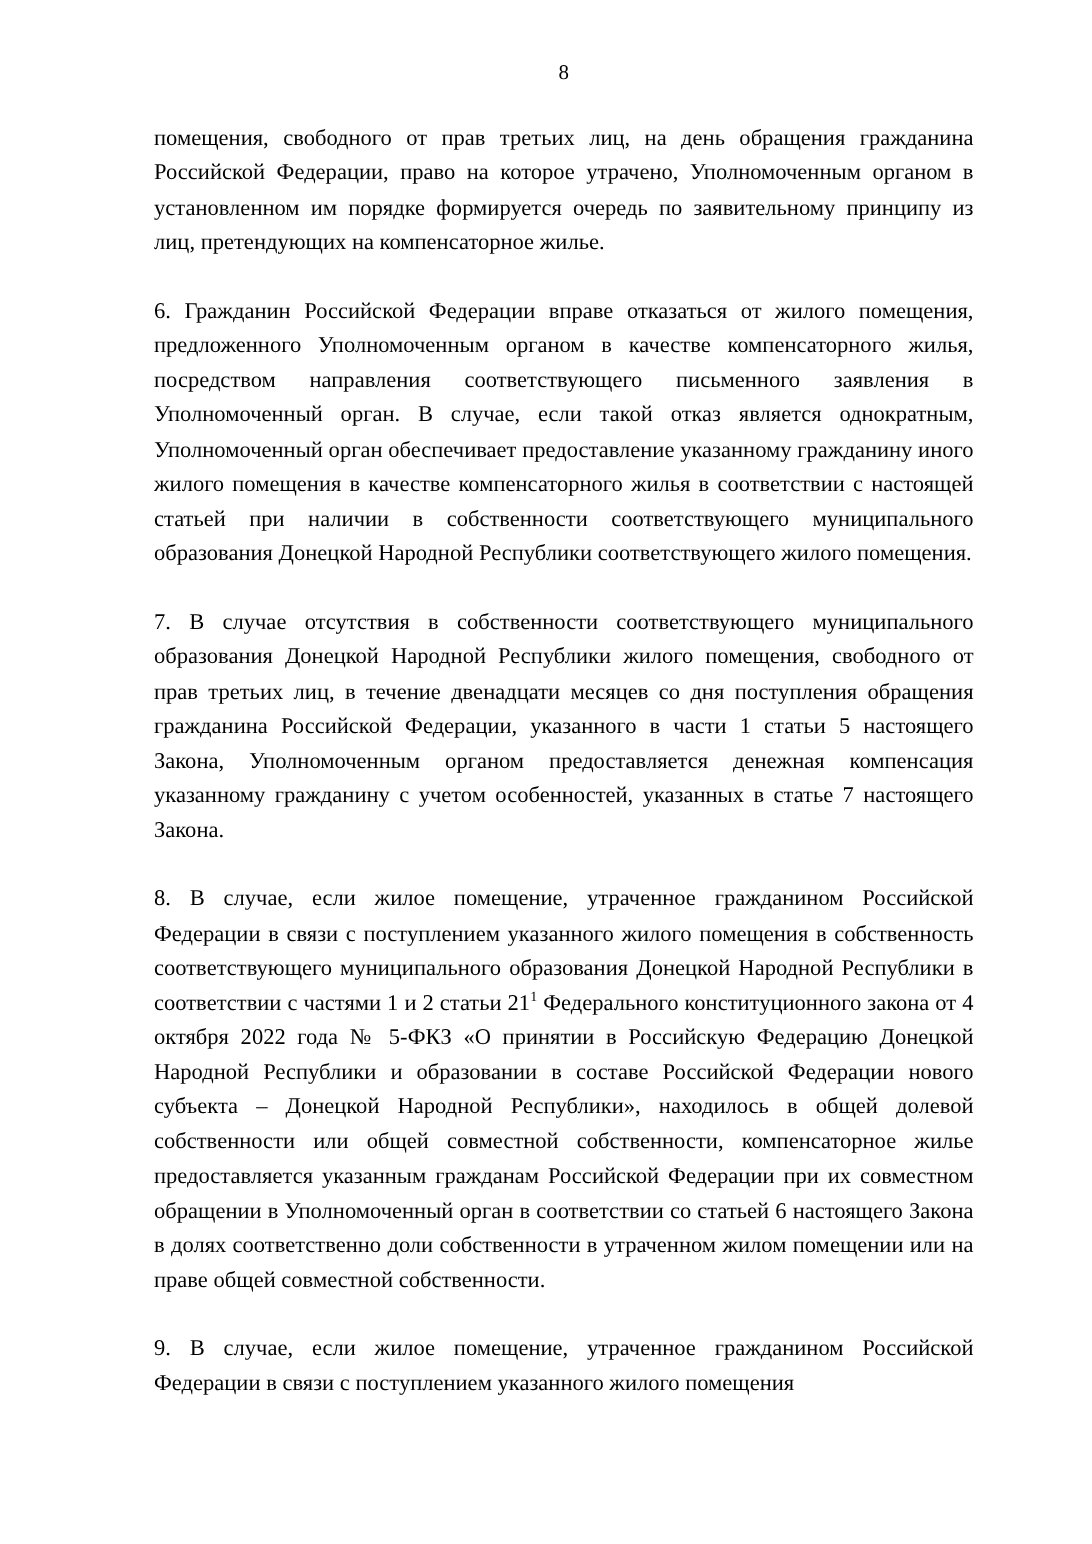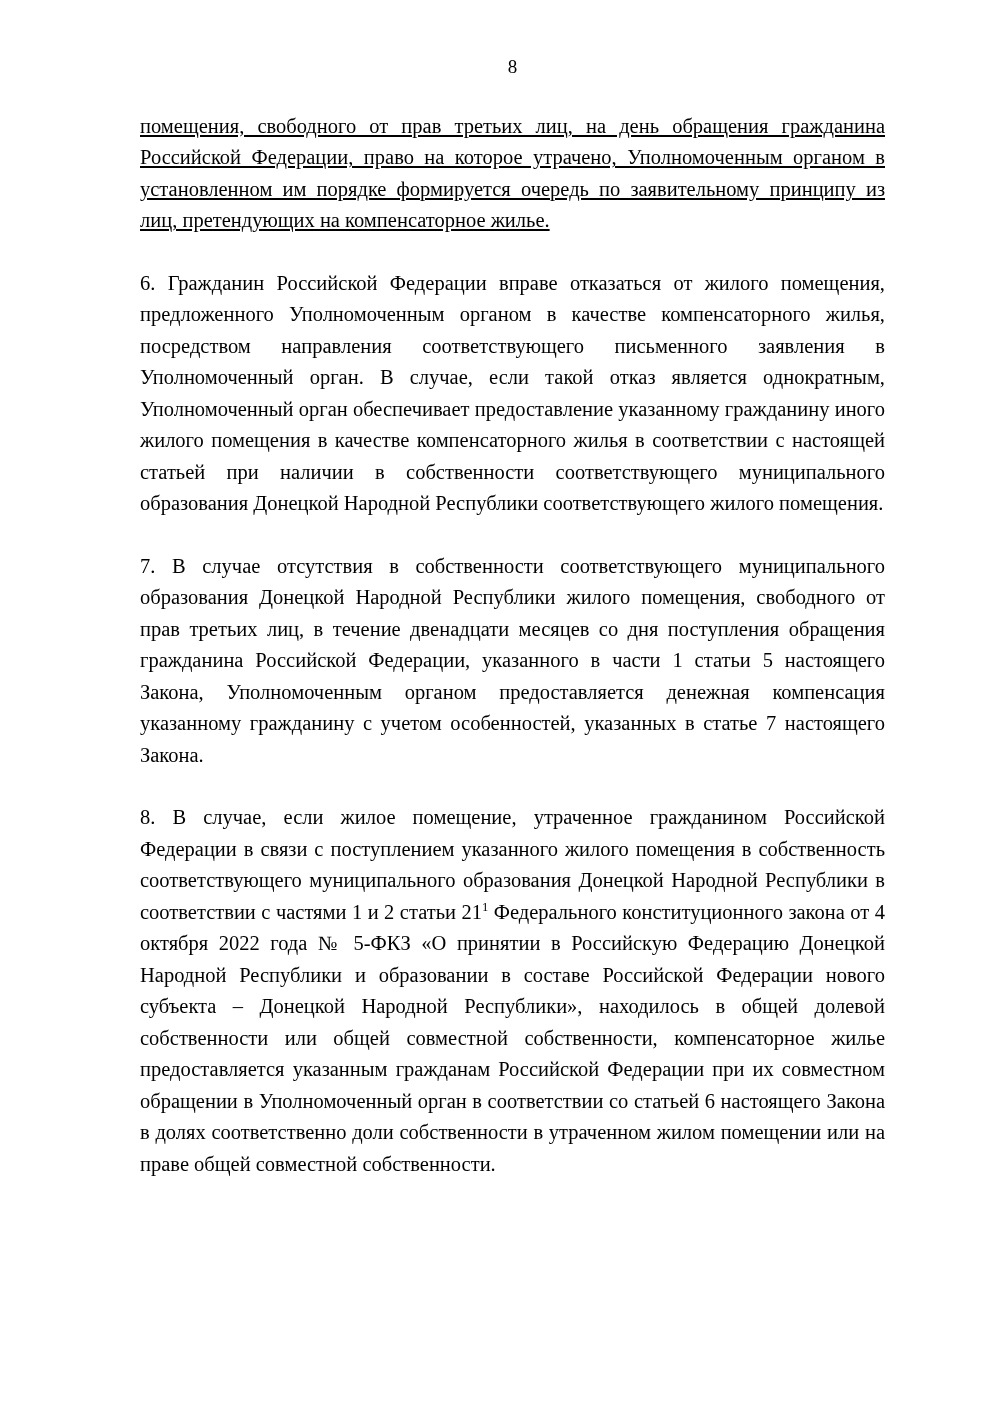--- a/index.html
+++ b/index.html
@@ -33,21 +33,20 @@
     line-height: 31.5px;
     text-align: justify;
     text-justify: inter-word;
   }
   .doc-body p {
     margin: 0;
     text-indent: 0;
   }
   .para-cont {
     margin: 0 0 0 0;
-    text-decoration: underline;
   }
   .para-indent {
     text-indent: 60px;
   }
   .spacer {
     height: 31px;
   }
   sup {
     font-size: 0.62em;
     vertical-align: super;
@@ -72,15 +71,16 @@
     <div class="spacer"></div>
 
     <p class="para-indent">7. В случае отсутствия в собственности соответствующего муниципального образования Донецкой Народной Республики жилого помещения, свободного от прав третьих лиц, в течение двенадцати месяцев со дня поступления обращения гражданина Российской Федерации, указанного в части 1 статьи 5 настоящего Закона, Уполномоченным органом предоставляется денежная компенсация указанному гражданину с учетом особенностей, указанных в статье 7 настоящего Закона.</p>
 
     <div class="spacer"></div>
 
     <p class="para-indent"><span>8. В случае, если жилое помещение, утраченное гражданином Российской Федерации в связи с поступлением указанного жилого помещения в собственность соответствующего муниципального образования Донецкой Народной Республики в соответствии с частями 1 и 2 статьи 21</span><sup>1</sup><span> Федерального конституционного закона от 4 октября 2022 года № 5-ФКЗ «О принятии в Российскую Федерацию Донецкой Народной Республики и образовании в составе Российской Федерации нового субъекта – Донецкой Народной Республики», находилось в общей долевой собственности или общей совместной собственности, компенсаторное жилье предоставляется указанным гражданам Российской Федерации при их совместном обращении в Уполномоченный орган в соответствии со статьей 6 настоящего Закона в долях соответственно доли собственности в утраченном жилом помещении или на праве общей совместной собственности.</span></p>
 
     <div class="spacer"></div>
 
+    <p class="para-indent">9. В случае, если жилое помещение, утраченное гражданином Российской Федерации в связи с поступлением указанного жилого помещения</p>
 
   </div>
 </div>
 
 </body></html>

